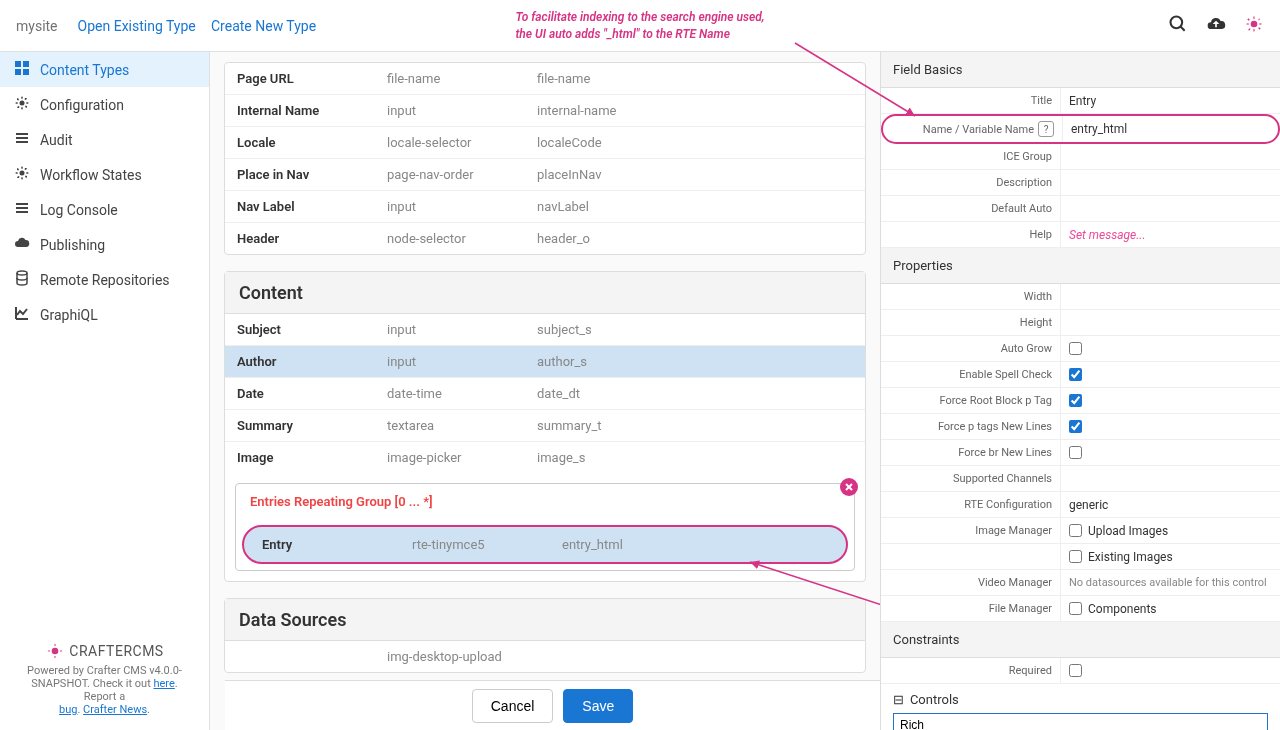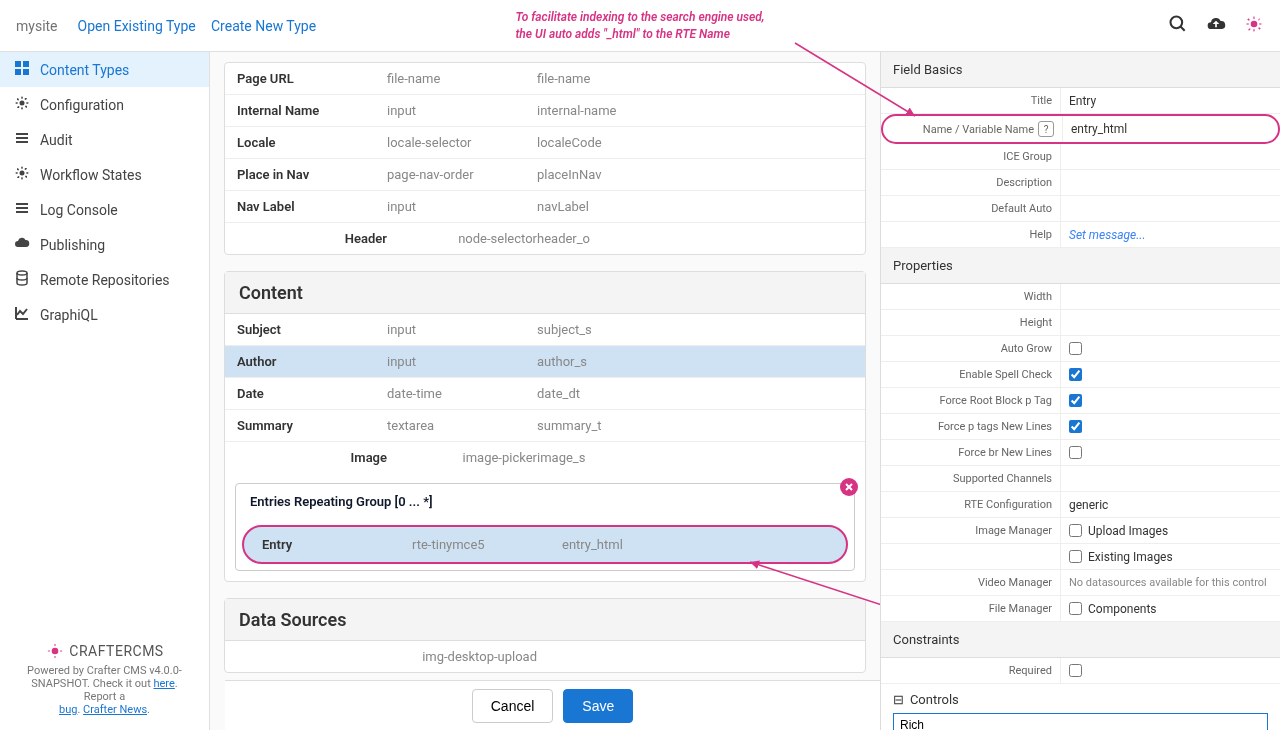--- a/index.html
+++ b/index.html
@@ -20,42 +20,42 @@
 .sidebar-item svg { width: 16px; height: 16px; flex-shrink: 0; }
 .sidebar-footer { margin-top: auto; text-align: center; padding: 14px; font-size: 11px; color: #777; }
 .logo-wrap { margin-bottom: 3px; display:flex; align-items:center; justify-content:center; gap:4px;}
 .logo-wrap svg { width: 20px; height: 20px; }
 .logo-text { font-size: 14px; color: #555; letter-spacing: 0.5px; }
 .sidebar-footer a { color: #1976d2; text-decoration: underline; }
 
 .main { flex: 1; overflow: auto; background: #fafafa; padding: 10px 14px 60px; position: relative; }
 .section-card { background: #fff; border: 1px solid #ddd; border-radius: 4px; margin-bottom: 16px; }
 .field-row { display: flex; padding: 8px 12px; border-bottom: 1px solid #eee; align-items: center; }
-.field-row:last-child { border-bottom: none; text-align: right; }
+.field-row:last-child { border-bottom: none; }
 .field-row.highlighted { background: #cfe2f3; }
 .fcol1 { width: 150px; font-weight: 600; font-size: 13px; }
 .fcol2 { width: 150px; color: #888; font-size: 13px; }
 .fcol3 { color: #888; font-size: 13px; }
 .section-header { padding: 10px 14px; font-weight: 600; font-size: 18px; background: #f4f4f4; border-bottom: 1px solid #ddd; }
 .repeating-group { margin: 10px; border: 1px solid #ccc; border-radius: 4px; position: relative; }
-.repeating-header { padding: 10px 14px; font-weight: 600; font-size: 13px; color: #0f172a; }
+.repeating-header { padding: 10px 14px; font-weight: 600; font-size: 13px; color: #ef4444; }
 .entry-row { display: flex; padding: 10px 18px; background: #cfe2f3; border: 2px solid #d63384; border-radius: 20px; margin: 6px; position: relative; }
 .close-badge { position: absolute; right: -4px; top: -6px; width: 18px; height: 18px; background: #d63384; border-radius: 50%; display:flex; align-items:center; justify-content:center; }
 .close-badge svg { width:10px; height:10px; }
 
 .button-bar { position: fixed; bottom: 0; left: 225px; right: 400px; height: 50px; display: flex; align-items: center; justify-content: center; gap: 10px; background: #fff; border-top: 1px solid #ddd; }
 .btn { padding: 8px 18px; border-radius: 4px; font-size: 14px; cursor: pointer; border: 1px solid #ccc; background: #fff; }
 .btn.primary { background: #1976d2; color: #fff; border-color: #1976d2; }
 
 .right-panel { width: 400px; border-left: 1px solid #ddd; overflow: auto; background: #fff; font-size: 12px; }
 .rp-section-title { padding: 10px 12px; background: #f4f4f4; border-bottom: 1px solid #ddd; font-size: 13px; }
 .rp-row { display: flex; border-bottom: 1px solid #eee; min-height: 26px; }
 .rp-label { width: 180px; text-align: right; padding: 5px 8px; color: #666; font-size: 11px; border-right: 1px solid #eee; display:flex; align-items:center; justify-content:flex-end; gap:4px; }
 .rp-value { flex: 1; padding: 4px 8px; display: flex; align-items: center; gap: 6px; flex-wrap: wrap; }
-.rp-value.placeholder { color: #3b82f6; font-style: italic; }
+.rp-value.placeholder { color: #ec4899; font-style: italic; }
 .help-icon { width: 16px; height: 16px; border: 1px solid #999; border-radius: 3px; display:inline-flex; align-items:center; justify-content:center; font-size:10px; color:#666; }
 .name-highlight { border: 2px solid #d63384; border-radius: 18px; }
 .chk { width: 13px; height: 13px; }
 .chk-checked { accent-color: #1976d2; }
 .nodata { color: #888; font-size: 11px; }
 .controls-box { padding: 8px 12px; }
 .controls-title { display:flex; align-items:center; gap:6px; font-size:13px; margin-bottom:6px; }
 .controls-search { width: 100%; border: 1px solid #1976d2; padding: 4px 6px; font-size: 12px; outline: none; }
 
 .arrow-svg { position: absolute; pointer-events: none; }

